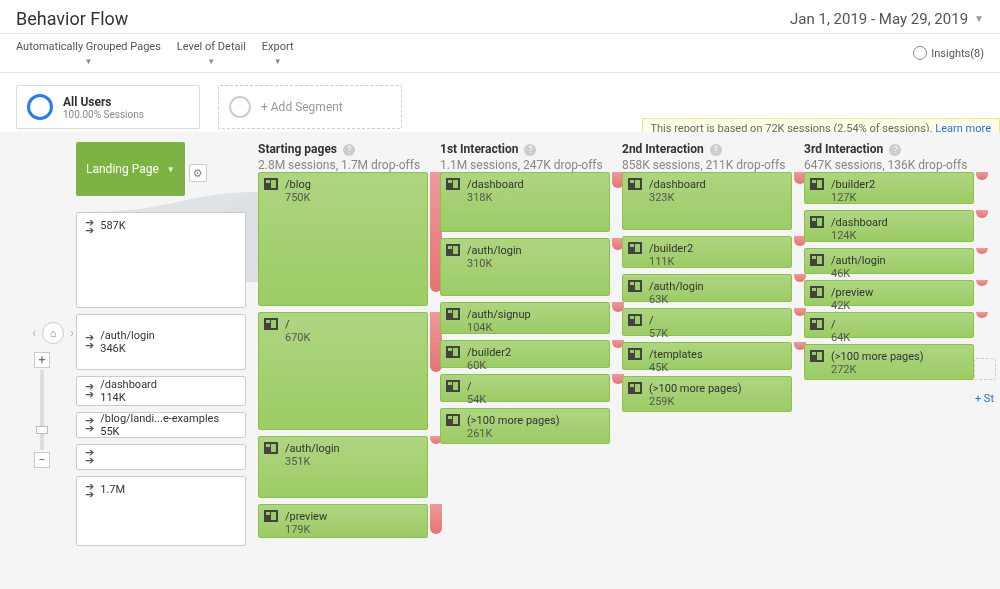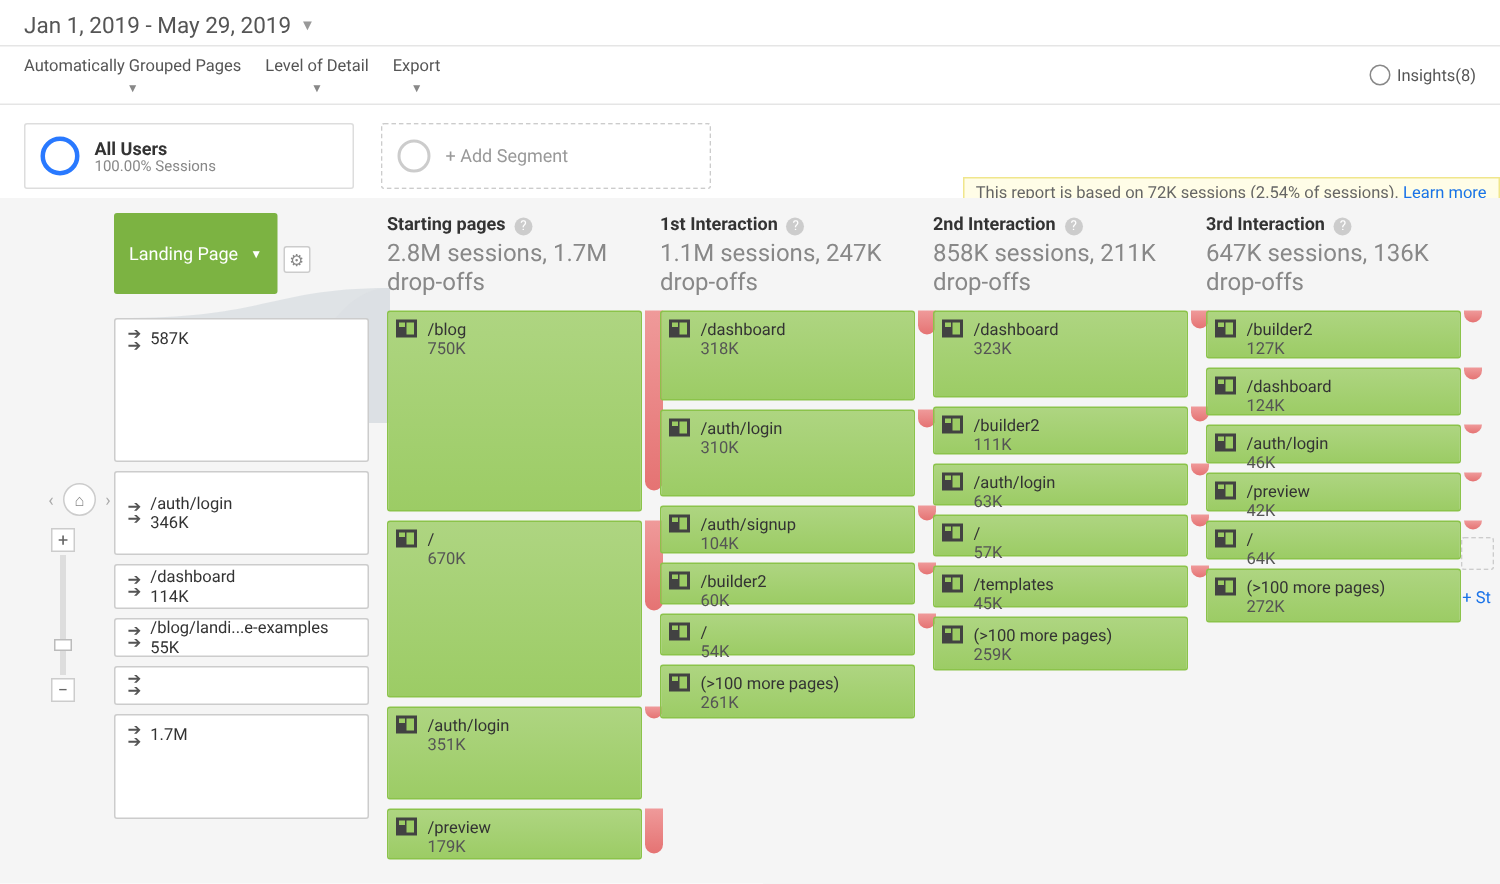--- a/index.html
+++ b/index.html
@@ -13,21 +13,21 @@
 
   
   .toolbar { display: flex; align-items: center; gap: 16px; padding: 6px 16px; border-bottom: 1px solid #e5e5e5; font-size: 11px; color: #555; position: relative; }
   .toolbar .dropdown { cursor: pointer; display: flex; align-items: center; gap: 4px; flex-direction: column; }
   .toolbar .dropdown .caret { font-size: 8px; color: #888; }
   .insights { position: absolute; right: 16px; display: flex; align-items: center; gap: 4px; color: #555; }
   .insights-icon { width: 14px; height: 14px; border: 1.5px solid #888; border-radius: 50%; position: relative; }
 
   
   .segment-row { display: flex; gap: 18px; padding: 12px 16px; background: #fff; border-bottom: 1px solid #e5e5e5; position: relative; }
-  .segment-card { width: 220px; height: 44px; border: 1px solid #ddd; border-radius: 2px; display: flex; align-items: center; padding: 0 10px; gap: 10px; }
+  .segment-card { width: 184px; height: 44px; border: 1px solid #ddd; border-radius: 2px; display: flex; align-items: center; padding: 0 10px; gap: 10px; }
   .segment-card.add { border: 1px dashed #ccc; color: #999; }
   .circle-blue { width: 26px; height: 26px; border: 3px solid #2979ff; border-radius: 50%; flex-shrink: 0; }
   .circle-grey { width: 22px; height: 22px; border: 2px solid #ccc; border-radius: 50%; flex-shrink: 0; }
   .segment-text .name { font-size: 12px; font-weight: 700; color: #333; }
   .segment-text .sub { font-size: 10px; color: #888; }
 
   
   .notice { position: absolute; right: 0; top: 118px; background: #fffde7; border: 1px solid #f0e68c; padding: 3px 8px; font-size: 11px; color: #666; }
   .notice a { color: #1a73e8; text-decoration: none; }
 
@@ -42,21 +42,21 @@
   .zoom-btn { width: 16px; height: 16px; border: 1px solid #ccc; background: #fff; display: flex; align-items: center; justify-content: center; font-size: 12px; color: #666; cursor: pointer; }
   .zoom-track { width: 4px; height: 80px; background: #ddd; margin: 2px 0; position: relative; }
   .zoom-handle { position: absolute; left: -4px; top: 56px; width: 12px; height: 8px; background: #fff; border: 1px solid #bbb; }
 
   
   .columns { position: absolute; top: 10px; left: 76px; right: 0; bottom: 0; display: flex; gap: 12px; }
   .col { width: 170px; position: relative; flex-shrink: 0; }
   .col-header { margin-bottom: 8px; display: flex; align-items: baseline; gap: 6px; }
   .col-header .title { font-size: 12px; font-weight: 700; color: #333; }
   .col-header .help { width: 12px; height: 12px; border-radius: 50%; background: #ccc; display: inline-flex; align-items: center; justify-content: center; color: #fff; font-size: 9px; }
-  .col-sub { font-size: 16px; color: #888; margin-top: -6px; margin-bottom: 10px; }
+  .col-sub { font-size: 12px; color: #888; margin-top: -6px; margin-bottom: 0; }
 
   
   .dim-selector { background: #7cb342; color: #fff; border-radius: 2px; padding: 20px 10px; font-size: 12px; display: inline-flex; align-items: center; gap: 8px; margin-bottom: 8px; }
   .dim-selector .caret { font-size: 8px; }
   .gear { width: 18px; height: 18px; border: 1px solid #ccc; background: #fff; display: inline-flex; align-items: center; justify-content: center; color: #888; font-size: 11px; margin-left: 4px; border-radius: 2px; }
 
   
   .source-node { background: #fff; border: 1px solid #ccc; border-radius: 2px; padding: 6px 8px; margin-bottom: 6px; display: flex; align-items: center; gap: 6px; font-size: 11px; }
   .source-node .arrows { font-size: 11px; color: #555; line-height: 0.7; display: flex; flex-direction: column; }
   .source-node.tall { height: 96px; align-items: flex-start; }
@@ -75,20 +75,21 @@
   .links-svg { position: absolute; inset: 0; pointer-events: none; }
 
   
   .add-step { position: absolute; right: 6px; top: 260px; color: #1a73e8; font-size: 11px; }
   .ghost-box { position: absolute; right: 4px; top: 226px; width: 22px; height: 22px; border: 1px dashed #ccc; border-radius: 2px; }
 </style>
 </head>
 <body>
 
 <div class="header">
+  <div class="page-title">Behavior Flow</div>
   <div class="date-range">
     <span>Jan 1, 2019 - May 29, 2019</span>
     <span class="arrow">▼</span>
   </div>
 </div>
 
 <div class="toolbar">
   <div class="dropdown">
     <span>Automatically Grouped Pages</span>
     <span class="caret">▼</span>

